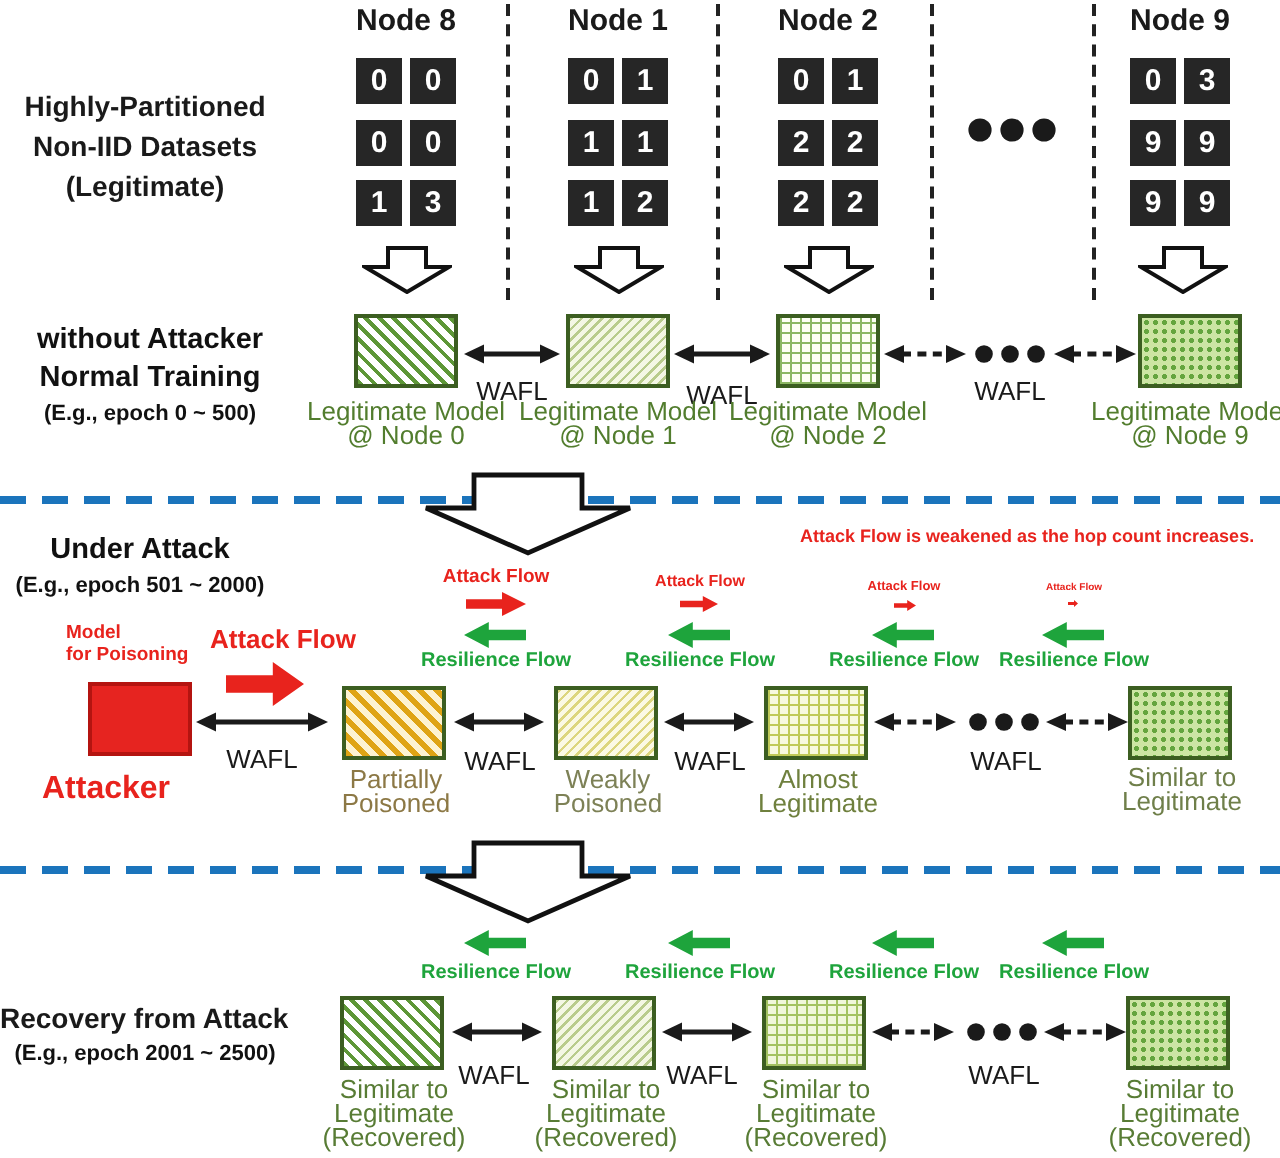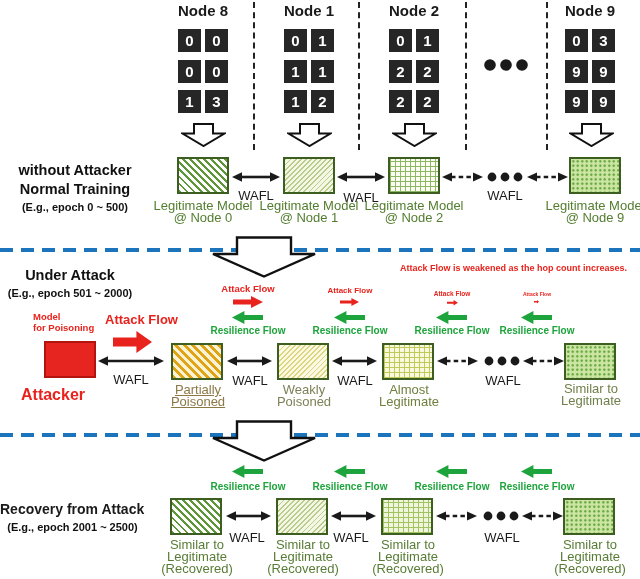--- a/index.html
+++ b/index.html
@@ -35,21 +35,21 @@
           background-image:repeating-linear-gradient(45deg,#dfa415 0 2.6px,transparent 2.6px 6px);}
   .p-pale{background-color:#fbf9e4;
           background-image:repeating-linear-gradient(135deg,#ddd67e 0 1.3px,transparent 1.3px 3.6px);}
   .p-ygrid{background-color:#f8f9df;
           background-image:repeating-linear-gradient(0deg,#c0ca58 0 1.2px,transparent 1.2px 5px),
                            repeating-linear-gradient(90deg,#c0ca58 0 1.2px,transparent 1.2px 5px);}
   .p-attacker{background:#e62420;border-color:#b41410;}
   
   .cap{font-size:13px;line-height:12px;text-align:center;width:100px;}
   .cap-legit{color:#527d2e;}
-  .cap-part{color:#8c7845;text-decoration:underline;}
+  .cap-part{color:#8c7845;}
   .cap-weak{color:#7d8156;}
   .cap-almost{color:#6f803e;}
   .cap-sim{color:#6f7f4a;}
   .cap-rec{color:#587c35;}
   .wafl{font-size:13px;color:#1a1a1a;text-align:center;width:50px;}
   
   .red{color:#e8231d;}
   .green{color:#1ea43c;}
   .flow-lbl{font-weight:bold;text-align:center;width:90px;}
   .flow-arrow{clip-path:polygon(0% 30%,60% 30%,60% 0%,100% 50%,60% 100%,60% 70%,0% 70%);}
@@ -57,20 +57,25 @@
   .fa-green{background:#1ea43c;transform:scaleX(-1);}
   
   .bluedash{left:0;width:640px;height:4px;
             background:repeating-linear-gradient(90deg,#1b74bc 0 13px,transparent 13px 21px);}
 </style>
 </head>
 <body>
 
 <div class="canvas">
 
+  <div class="abs" style="left:0;top:43px;width:145px;font-size:14px;font-weight:bold;line-height:20px;text-align:center;">
+    <div>Highly-Partitioned</div>
+    <div>Non-IID Datasets</div>
+    <div>(Legitimate)</div>
+  </div>
 
   <div class="abs vsep" style="left:253px;"></div>
   <div class="abs vsep" style="left:358px;"></div>
   <div class="abs vsep" style="left:465px;"></div>
   <div class="abs vsep" style="left:546px;"></div>
 
   <div class="abs node-title" style="left:163px;top:2px;">Node 8</div>
   <div class="abs dsq" style="left:178px;top:29px;">0</div>
   <div class="abs dsq" style="left:205px;top:29px;">0</div>
   <div class="abs dsq" style="left:178px;top:60px;">0</div>

